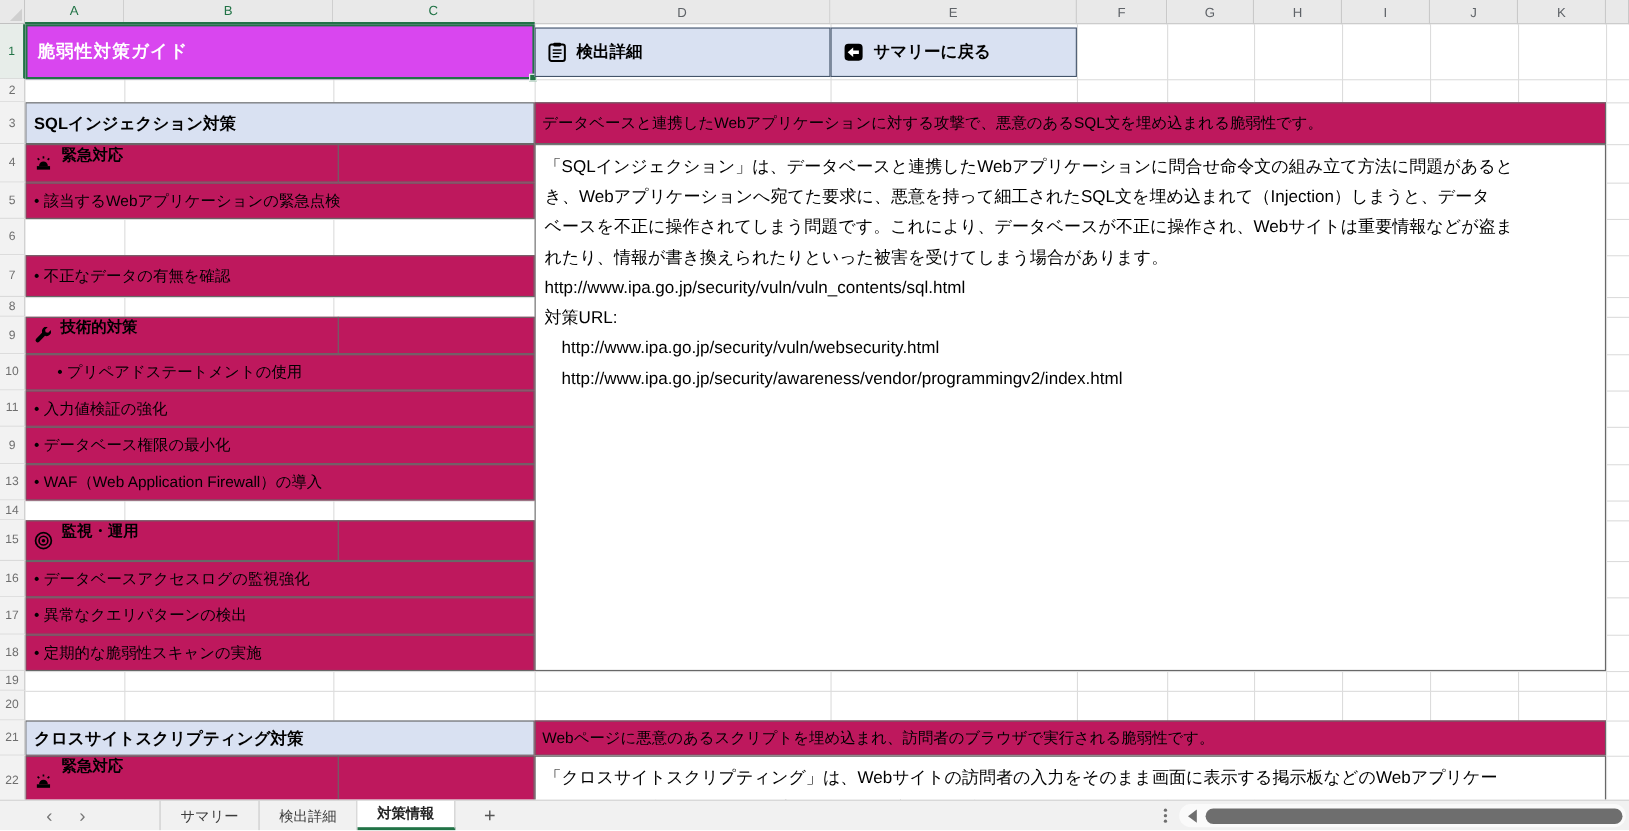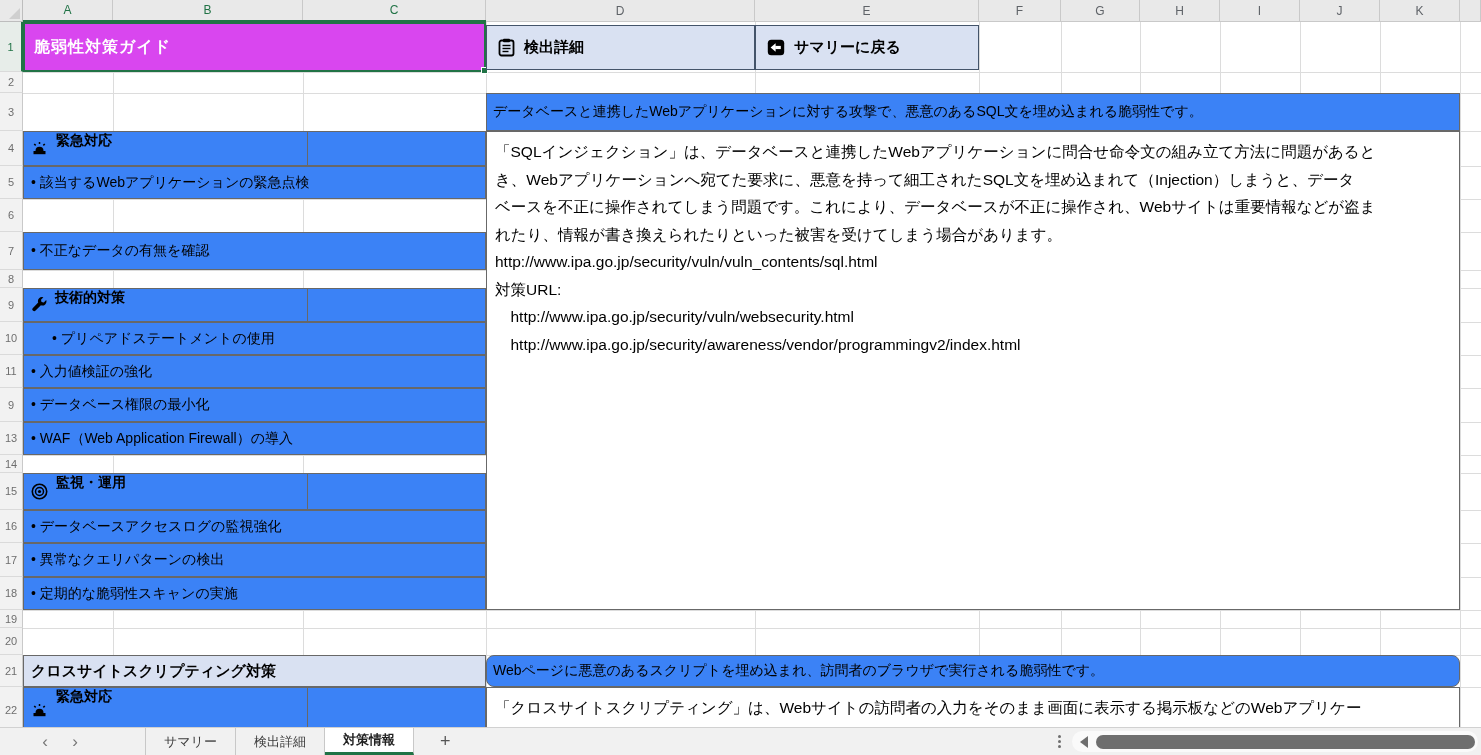--- a/index.html
+++ b/index.html
@@ -21,21 +21,21 @@
   .colhdr.sel { color:#217346; border-bottom:2px solid #217346; }
 
   .rowhdr { position:absolute; left:0; width:23px; background:#F2F2F2; box-sizing:border-box;
             border-right:1px solid #C9C9C9; border-bottom:1px solid #DADADA;
             display:flex; align-items:center; justify-content:center;
             font-size:11px; color:#6E6E6E; }
   .rowhdr.sel { color:#217346; background:#E7EDE9; border-right:2px solid #217346; }
 
   .gl { position:absolute; background:#DCDCDC; }
 
-  .box { position:absolute; box-sizing:border-box; background:#3b82f6; border:1px solid #686868;
+  .box { position:absolute; box-sizing:border-box; background:#be185d; border:1px solid #686868;
          font-size:14px; color:#000; }
   .hdrblue { background:#D9E1F2; font-weight:bold; font-size:15px;
              display:flex; align-items:center; padding-left:7px; }
   .desc { display:flex; align-items:center; padding-left:6px; font-size:14px; }
   .btn { position:absolute; box-sizing:border-box; background:#D9E1F2; border:1px solid #44546A;
          display:flex; align-items:center; gap:9px; padding-left:11px;
          font-weight:bold; font-size:15px; cursor:pointer; }
   .subhdr { display:flex; gap:8px; padding-left:7px; font-weight:bold; font-size:14px; }
   .subhdr .inner-div { position:absolute; left:283px; top:-1px; bottom:-1px; width:1px; background:#686868; }
   .bullet { display:flex; align-items:center; padding-left:7px; font-size:14px; }
@@ -140,20 +140,23 @@
       <span class="icon">
         <svg width="18" height="17" viewBox="0 0 18 17">
             <rect x="0.8" y="0.8" width="16.4" height="15.4" rx="3.5" fill="#000"></rect>
             <polygon points="8.6,4.2 3.6,8.5 8.6,12.8" fill="#fff"></polygon>
             <rect x="8.2" y="6.9" width="5.6" height="3.2" fill="#fff"></rect>
           </svg>
       </span>
       <span>サマリーに戻る</span>
     </div>
 
+    <div class="box hdrblue" style="left:23px; top:93px; width:463px; height:38px;">
+      <span>SQLインジェクション対策</span>
+    </div>
     <div class="box desc" style="left:486px; top:93px; width:974px; height:38px;">
       <span>データベースと連携したWebアプリケーションに対する攻撃で、悪意のあるSQL文を埋め込まれる脆弱性です。</span>
     </div>
 
     <div class="detailtext" style="left:486px; top:131px; width:974px; height:479px;"><div class="line">「SQLインジェクション」は、データベースと連携したWebアプリケーションに問合せ命令文の組み立て方法に問題があると</div><div class="line">き、Webアプリケーションへ宛てた要求に、悪意を持って細工されたSQL文を埋め込まれて（Injection）しまうと、データ</div><div class="line">ベースを不正に操作されてしまう問題です。これにより、データベースが不正に操作され、Webサイトは重要情報などが盗ま</div><div class="line">れたり、情報が書き換えられたりといった被害を受けてしまう場合があります。</div><div class="line">http://www.ipa.go.jp/security/vuln/vuln_contents/sql.html</div><div class="line">対策URL:</div><div class="line">　http://www.ipa.go.jp/security/vuln/websecurity.html</div><div class="line">　http://www.ipa.go.jp/security/awareness/vendor/programmingv2/index.html</div></div>
 
     <div class="box subhdr" style="left:23px; top:131px; width:463px; height:35px;">
       <span class="icon">
         <svg width="17" height="15" viewBox="0 0 17 15">
             <path d="M4.5 10 a4 4.2 0 0 1 8 0 z" fill="#000"></path>
@@ -212,21 +215,21 @@
     <div class="box bullet" style="left:23px; top:543px; width:463px; height:34px;">
       <span>• 異常なクエリパターンの検出</span>
     </div>
     <div class="box bullet" style="left:23px; top:577px; width:463px; height:33px;">
       <span>• 定期的な脆弱性スキャンの実施</span>
     </div>
 
     <div class="box hdrblue" style="left:23px; top:655px; width:463px; height:32px;">
       <span>クロスサイトスクリプティング対策</span>
     </div>
-    <div class="box desc" style="left:486px; top:655px; width:974px; height:32px;border-radius:8px;">
+    <div class="box desc" style="left:486px; top:655px; width:974px; height:32px;">
       <span>Webページに悪意のあるスクリプトを埋め込まれ、訪問者のブラウザで実行される脆弱性です。</span>
     </div>
 
     <div class="detailtext" style="left:486px; top:687px; width:974px; height:68px;"><div class="line">「クロスサイトスクリプティング」は、Webサイトの訪問者の入力をそのまま画面に表示する掲示板などのWebアプリケー</div><div class="line">ションが、悪意のあるスクリプト（命令）を訪問者のブラウザに送ってしまう問題です。</div></div>
 
     <div class="box subhdr" style="left:23px; top:687px; width:463px; height:46px;">
       <span class="icon">
         <svg width="17" height="15" viewBox="0 0 17 15">
             <path d="M4.5 10 a4 4.2 0 0 1 8 0 z" fill="#000"></path>
             <rect x="2.5" y="10" width="12" height="3.2" fill="#000"></rect>

